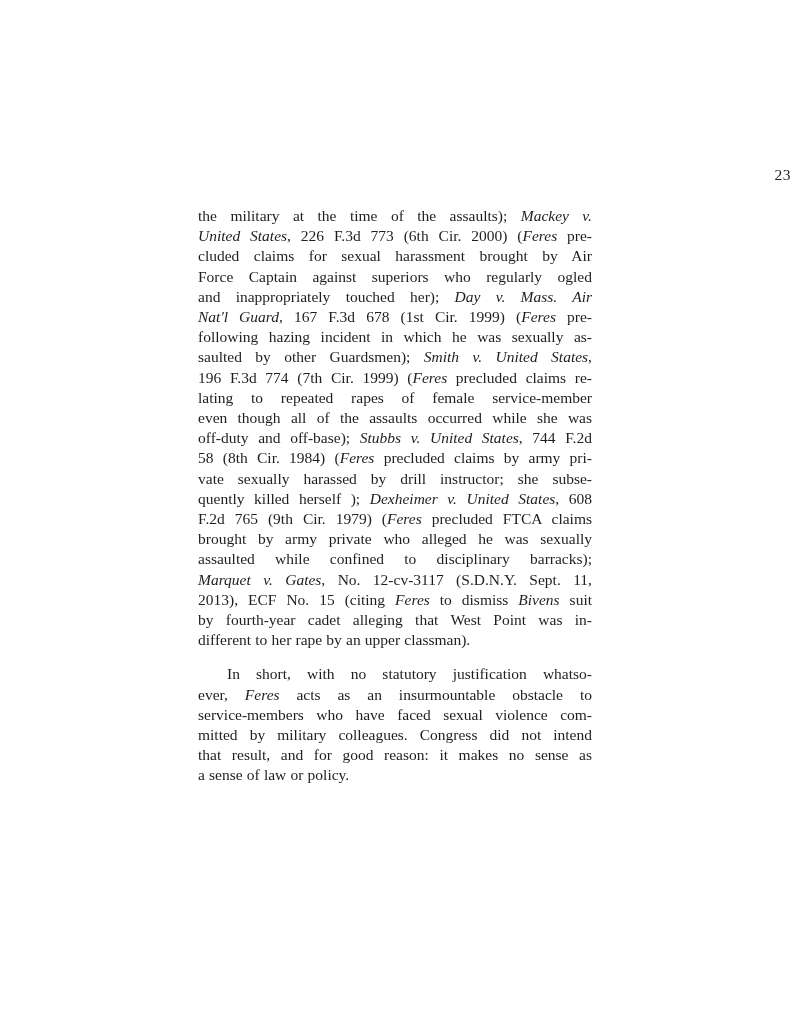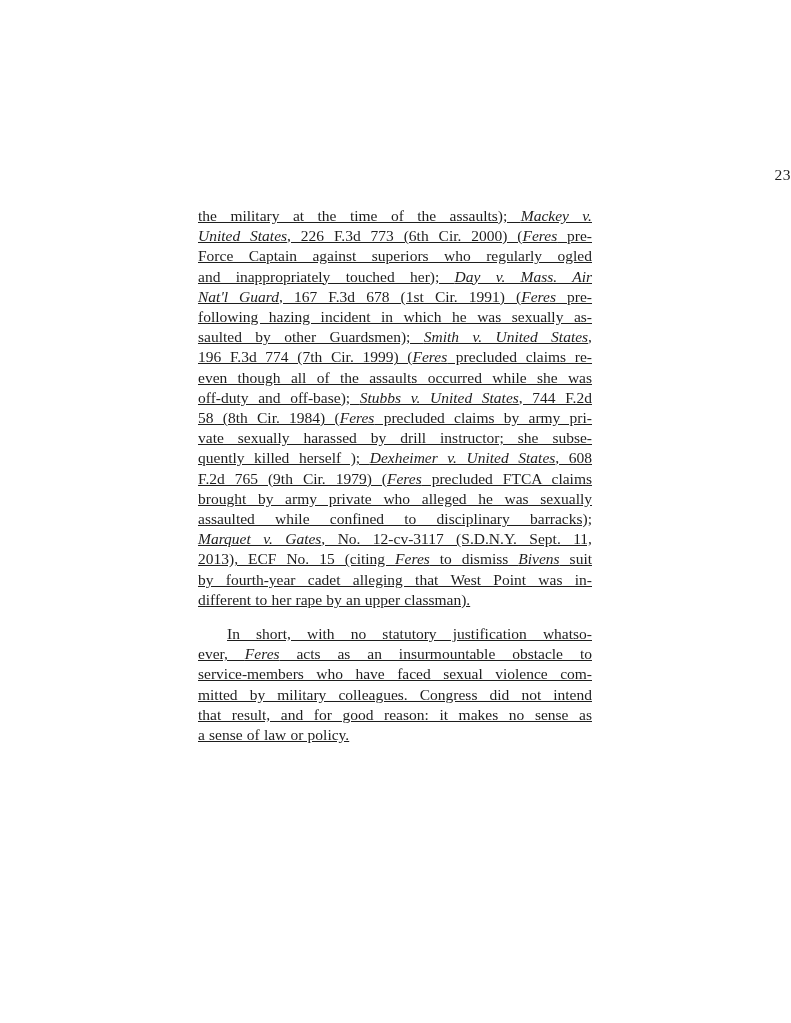--- a/index.html
+++ b/index.html
@@ -33,47 +33,48 @@
     font-size: 15.5px;
     line-height: 20.2px;
   }
   .paragraph + .paragraph {
     margin-top: 14px;
   }
   .line {
     text-align: justify;
     text-align-last: justify;
     word-spacing: 0.02em;
-    text-decoration: underline;
   }
   .line.last {
     text-align-last: left;
   }
   .line.indent {
     text-indent: 29px;
   }
   .i {
     font-style: italic;
   }
 </style>
 </head>
 <body>
 
 <div class="page">
   <div class="page-number">23</div>
   <div class="text-block">
       <div class="paragraph">
         <div class="line"><span>the military at the time of the assaults); </span><span class="i">Mackey v.</span></div>
         <div class="line"><span class="i">United States</span><span>, 226 F.3d 773 (6th Cir. 2000) (</span><span class="i">Feres</span><span> pre-</span></div>
+        <div class="line"><span>cluded claims for sexual harassment brought by Air</span></div>
         <div class="line"><span>Force Captain against superiors who regularly ogled</span></div>
         <div class="line"><span>and inappropriately touched her); </span><span class="i">Day v. Mass. Air</span></div>
-        <div class="line"><span class="i">Nat'l Guard</span><span>, 167 F.3d 678 (1st Cir. 1991) (</span><span class="i">Feres</span><span> pre-</span></div>
+        <div class="line"><span class="i">Nat'l Guard</span><span>, 167 F.3d 678 (1st Cir. 1999) (</span><span class="i">Feres</span><span> pre-</span></div>
         <div class="line"><span>following hazing incident in which he was sexually as-</span></div>
         <div class="line"><span>saulted by other Guardsmen); </span><span class="i">Smith v. United States</span><span>,</span></div>
         <div class="line"><span>196 F.3d 774 (7th Cir. 1999) (</span><span class="i">Feres</span><span> precluded claims re-</span></div>
+        <div class="line"><span>lating to repeated rapes of female service-member</span></div>
         <div class="line"><span>even though all of the assaults occurred while she was</span></div>
         <div class="line"><span>off-duty and off-base); </span><span class="i">Stubbs v. United States</span><span>, 744 F.2d</span></div>
         <div class="line"><span>58 (8th Cir. 1984) (</span><span class="i">Feres</span><span> precluded claims by army pri-</span></div>
         <div class="line"><span>vate sexually harassed by drill instructor; she subse-</span></div>
         <div class="line"><span>quently killed herself ); </span><span class="i">Dexheimer v. United States</span><span>, 608</span></div>
         <div class="line"><span>F.2d 765 (9th Cir. 1979) (</span><span class="i">Feres</span><span> precluded FTCA claims</span></div>
         <div class="line"><span>brought by army private who alleged he was sexually</span></div>
         <div class="line"><span>assaulted while confined to disciplinary barracks);</span></div>
         <div class="line"><span class="i">Marquet v. Gates</span><span>, No. 12-cv-3117 (S.D.N.Y. Sept. 11,</span></div>
         <div class="line"><span>2013), ECF No. 15 (citing </span><span class="i">Feres</span><span> to dismiss </span><span class="i">Bivens</span><span> suit</span></div>

